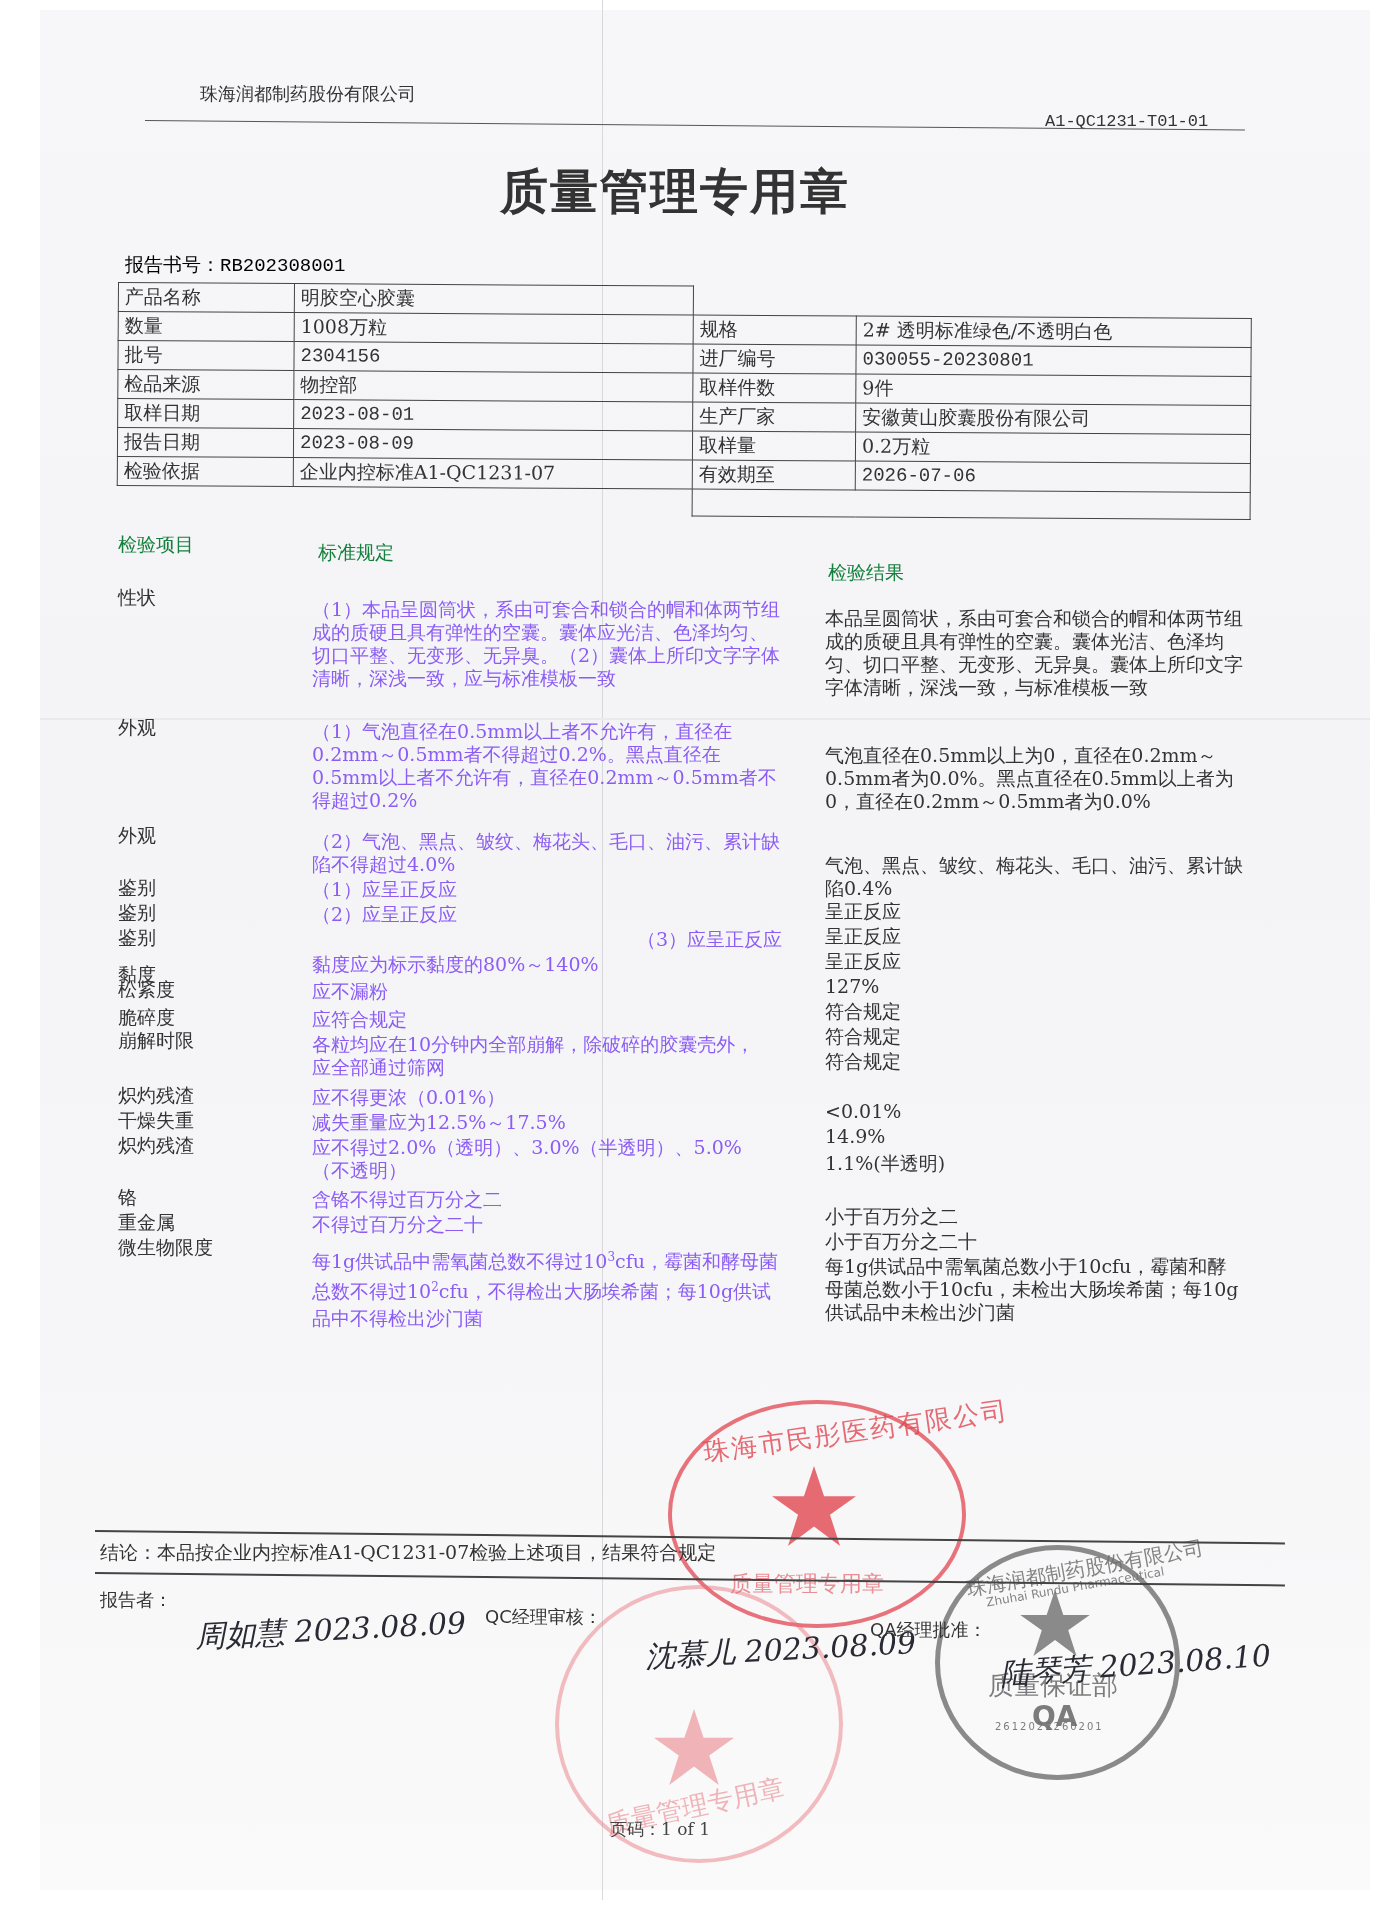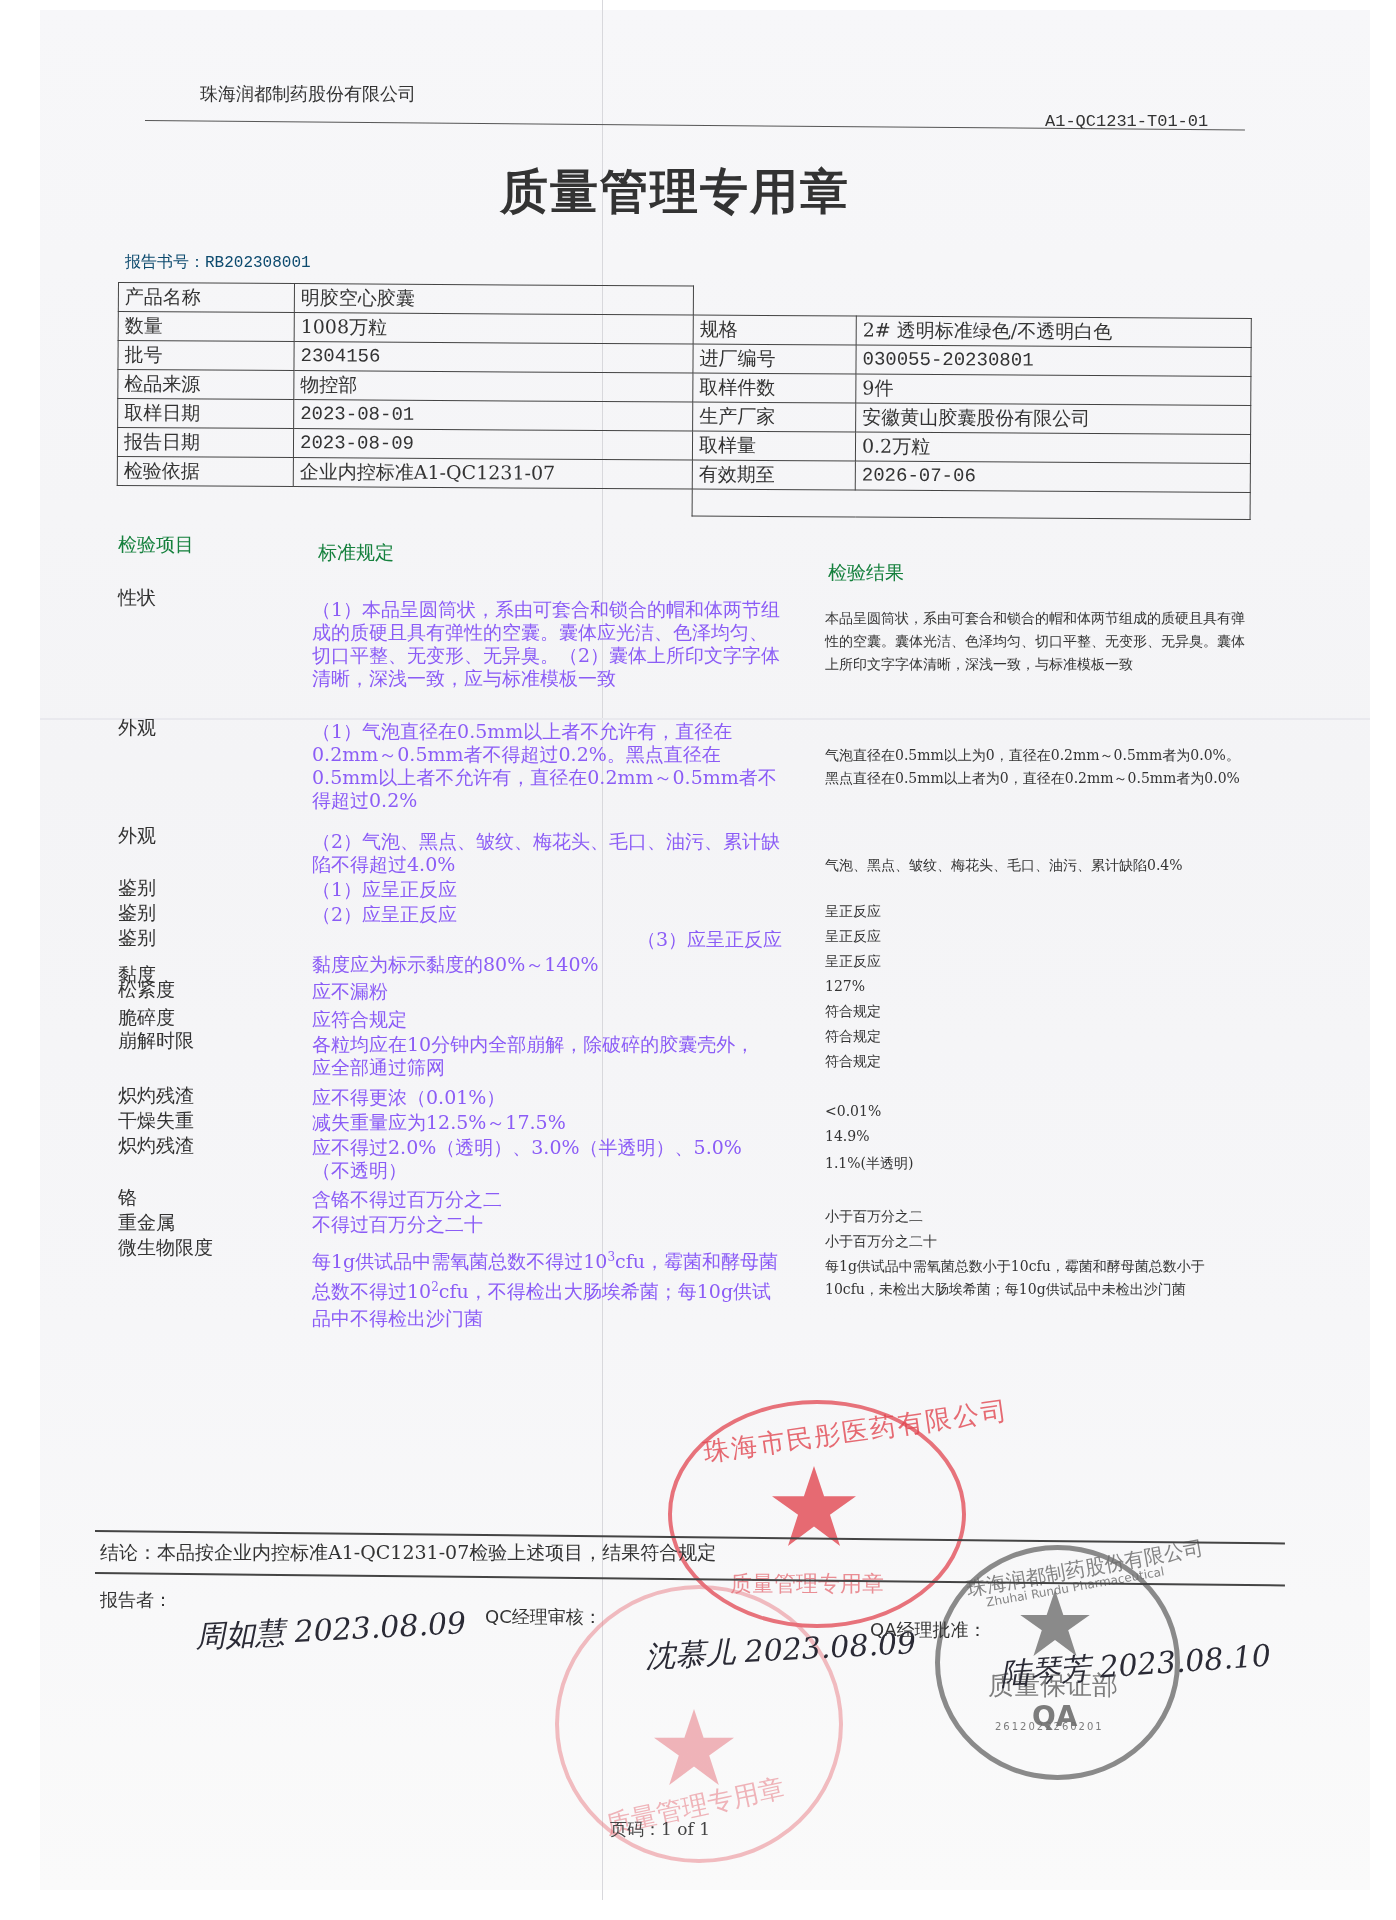--- a/index.html
+++ b/index.html
@@ -13,35 +13,35 @@
     position:absolute; left:40px; top:10px; width:1330px; height:1880px;
     background:linear-gradient(180deg,#f7f7f9 0%,#f4f4f6 40%,#f6f6f8 70%,#fafafa 100%);
   }
   .fold-v { position:absolute; left:602px; top:0; width:1px; height:1900px; background:#d8d8dc; }
   .fold-h { position:absolute; left:40px; top:718px; width:1330px; height:2px; background:#e9e9ee; }
   .abs { position:absolute; white-space:nowrap; }
   .company { left:200px; top:82px; font-size:18px; font-family:"DejaVu Sans", sans-serif; color:#333; }
   .doccode { left:1045px; top:112px; font-size:17px; font-family:"Liberation Mono", monospace; color:#333; }
   .hr-top { position:absolute; left:145px; top:120px; width:1100px; height:1px; background:#555; transform:rotate(0.5deg); transform-origin:left; }
   .title { left:500px; top:160px; font-size:48px; font-weight:bold; font-family:"DejaVu Sans", sans-serif; color:#333; letter-spacing:2px; }
-  .reportno { left:125px; top:252px; font-size:16px; color:#0c4a6e; }
+  .reportno { left:125px; top:252px; font-size:19px; color:#000000; }
   .reportno .v { font-family:"Liberation Mono", monospace; }
 
   table.info { position:absolute; left:118px; top:282px; border-collapse:collapse; transform:rotate(0.35deg); transform-origin:left top; }
   table.info td { border:1.5px solid #444; height:28px; padding:0 6px; font-size:19px; color:#333; vertical-align:middle; }
   table.info td.lbl { width:163px; font-family:"DejaVu Sans", sans-serif; }
   table.info td.val { width:386px; }
   table.info td.lbl2 { width:150px; font-family:"DejaVu Sans", sans-serif; }
   table.info td.val2 { width:382px; }
   .mono { font-family:"Liberation Mono", monospace; }
 
   .hdr { font-size:19px; color:#15803d; font-family:"DejaVu Sans", sans-serif; }
   .item { left:118px; font-size:19px; font-family:"DejaVu Sans", sans-serif; color:#333; }
   .std { left:312px; font-size:19px; line-height:23px; color:#8b5cf6; white-space:normal; width:470px; }
-  .res { left:825px; font-size:14px; line-height:23px; color:#333; white-space:normal; width:420px; }
+  .res { left:825px; font-size:19px; line-height:23px; color:#333; white-space:normal; width:420px; }
 
   .conclusion { left:100px; top:1540px; font-size:19px; color:#333; }
   .hr-c1 { position:absolute; left:95px; top:1530px; width:1190px; height:1.5px; background:#444; transform:rotate(0.6deg); transform-origin:left; }
   .hr-c2 { position:absolute; left:95px; top:1572px; width:1190px; height:1.5px; background:#444; transform:rotate(0.6deg); transform-origin:left; }
   .sig-label { font-size:18px; color:#333; font-family:"DejaVu Sans", sans-serif; }
   .handwriting { font-family:"DejaVu Serif", serif; font-style:italic; font-size:30px; color:#2a2a35; }
   .pageno { left:610px; top:1818px; font-size:17px; color:#444; }
 
   .stamp { position:absolute; border-radius:50%; pointer-events:none; }
   .stamp-red1 { left:668px; top:1400px; width:290px; height:220px; border:4px solid rgba(225,70,80,0.75); }

